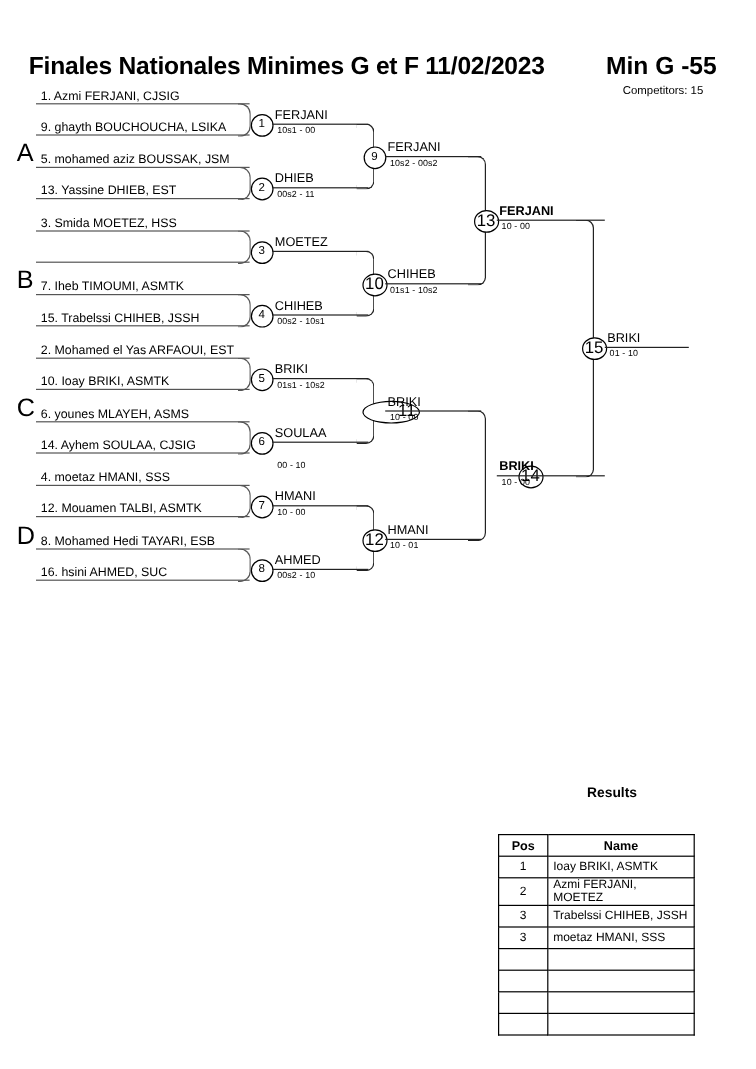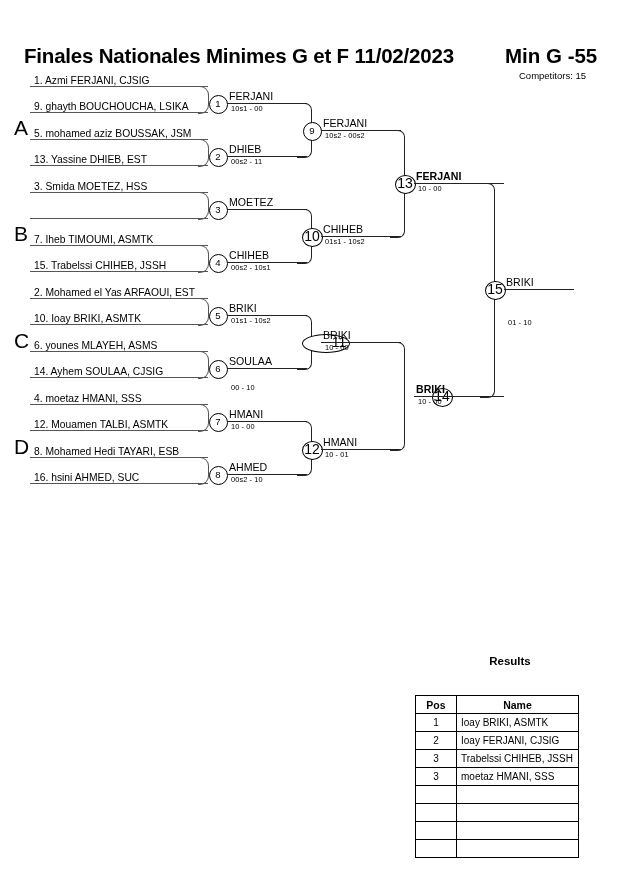--- a/index.html
+++ b/index.html
@@ -155,39 +155,39 @@
     <div class="wscore" style="left: 418px; top: 185px;">10 - 00</div>
     <div class="joiner2" style="left: 390px; top: 342px; width: 14px; height: 107px;"></div>
     <div class="node wide" style="left: 394.5px; top: 387.5px; margin-left: 37px;">14</div>
     <div class="wname b" style="left: 416px; top: 384px;">BRIKI</div>
     <div class="wline" style="left: 414px; top: 396px; width: 90px;"></div>
     <div class="wscore" style="left: 418px; top: 398px;">10 - 00</div>
     <div class="joiner2" style="left: 480px; top: 183px; width: 14px; height: 213px;"></div>
     <div class="node wide" style="left: 484.5px; top: 280.5px;">15</div>
     <div class="wname" style="left: 506px; top: 277px;">BRIKI</div>
     <div class="wline" style="left: 504px; top: 289px; width: 70px;"></div>
-    <div class="wscore" style="left: 508px; top: 291px; margin-top: 28px;">01 - 10</div>
+    <div class="wscore" style="left: 508px; top: 291px;">01 - 10</div>
   </div>
 
 <div id="res-title">Results</div>
 <table id="res-table">
   <thead>
     <tr>
       <th class="pos">Pos</th>
       <th class="nm">Name</th>
     </tr>
   </thead>
   <tbody id="res-body">
       <tr>
         <td class="pos">1</td>
         <td class="nm">Ioay BRIKI, ASMTK</td>
       </tr>
       <tr>
         <td class="pos">2</td>
-        <td class="nm">Ioay FERJANI, CJSIG</td>
+        <td class="nm">Azmi FERJANI, MOETEZ</td>
       </tr>
       <tr>
         <td class="pos">3</td>
         <td class="nm">Trabelssi CHIHEB, JSSH</td>
       </tr>
       <tr>
         <td class="pos">3</td>
         <td class="nm">moetaz HMANI, SSS</td>
       </tr>
       <tr>

